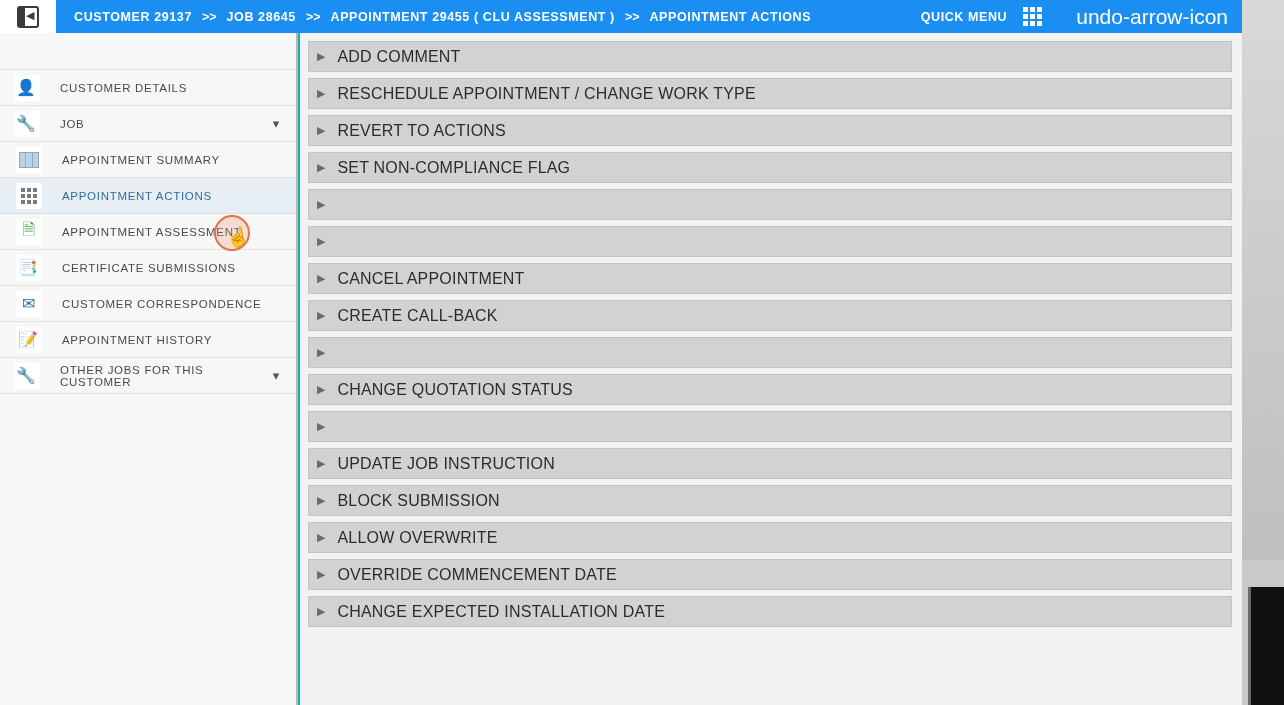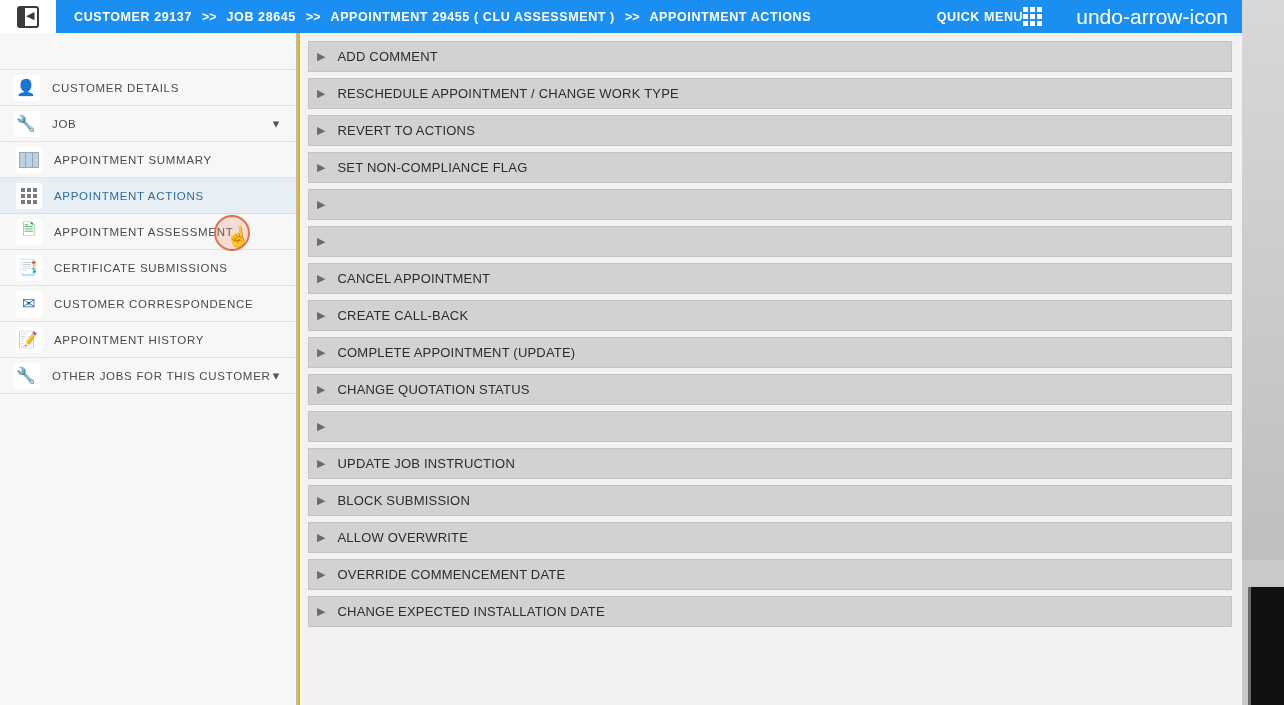--- a/index.html
+++ b/index.html
@@ -6,21 +6,21 @@
   html, body {
     margin: 0; padding: 0;
     width: 1284px; height: 705px;
     background: #000;
     font-family: "Liberation Sans", sans-serif;
     overflow: hidden;
   }
   #app {
     position: relative;
     width: 1284px; height: 705px;
-    background: #eab308;
+    background: #14b8a6;
     overflow: hidden;
     padding-left: 46px;
   }
 
   
   .topbar {
     position: absolute; top: 0; left: 0;
     width: 1242px; height: 33px;
     background: #1b8ef2;
     display: flex; align-items: center;
@@ -66,20 +66,21 @@
     letter-spacing: 0;
   }
   .topbar-right {
     display: flex; align-items: center;
     margin-right: 14px;
     flex: 0 0 auto;
   }
   .quick-menu-label {
     color: #fff; font-size: 12.5px; font-weight: bold;
     letter-spacing: 0.6px;
+    margin-right: 16px;
   }
   .grid-icon {
     display: grid;
     grid-template-columns: repeat(3, 5px);
     grid-template-rows: repeat(3, 5px);
     gap: 2px;
     margin-right: 34px;
   }
   .grid-icon i { background: #ffffff; display: block; }
   .back-icon {
@@ -108,21 +109,21 @@
   .side-row.spacer-top { height: 37px; border-bottom: 1px solid #e2e2e2; }
   .side-row.major { height: 36px; }
   .side-row .ico {
     width: 26px; height: 26px;
     margin-right: 12px;
     flex: 0 0 auto;
     display: flex; align-items: center; justify-content: center;
     font-size: 16px;
     border-radius: 2px;
   }
-  .side-row .label { flex: 1 1 auto; }
+  .side-row .label { flex: 1 1 auto; margin-left: 8px; }
   .side-row .chev {
     margin-right: 16px;
     font-size: 13px; color: #555;
   }
   .side-row.selected {
     background: #e7eef4;
     color: #2f6d9c;
     border-bottom: 1px solid #d7dfe6;
   }
   .side-row.sub { padding-left: 16px; }
@@ -188,21 +189,21 @@
     display: flex; align-items: center;
     padding-left: 8px;
     cursor: pointer;
   }
   .action-row .arrow {
     color: #6b6b6b;
     font-size: 11px;
     margin-right: 12px;
   }
   .action-row .txt {
-    font-size: 13px;
+    font-size: 16px;
     color: #2c2c2c;
     letter-spacing: 0.2px;
   }
 
   
   .right-strip {
     position: absolute;
     top: 0; left: 1242px;
     width: 42px; height: 705px;
     background: #c9c9c9;
@@ -355,21 +356,20 @@
     <div class="action-row">
       <span class="arrow">▶</span>
       <span class="txt">CANCEL APPOINTMENT</span>
     </div>
     <div class="action-row">
       <span class="arrow">▶</span>
       <span class="txt">CREATE CALL-BACK</span>
     </div>
     <div class="action-row">
       <span class="arrow">▶</span>
-      <span class="txt">COMPLETE APPOINTMENT (UPDATE)</span>
     </div>
     <div class="action-row">
       <span class="arrow">▶</span>
       <span class="txt">CHANGE QUOTATION STATUS</span>
     </div>
     <div class="action-row">
       <span class="arrow">▶</span>
     </div>
     <div class="action-row">
       <span class="arrow">▶</span>

